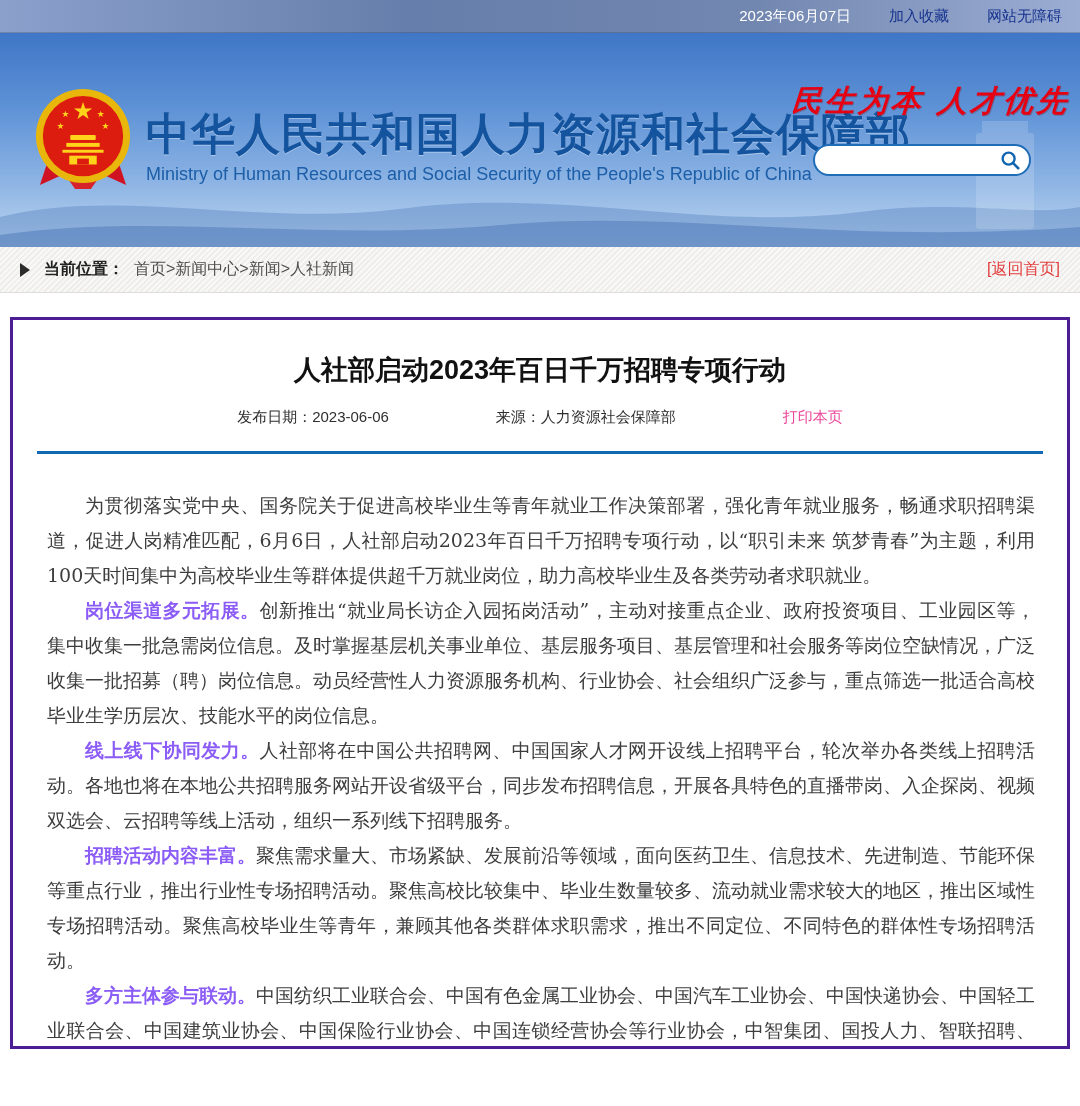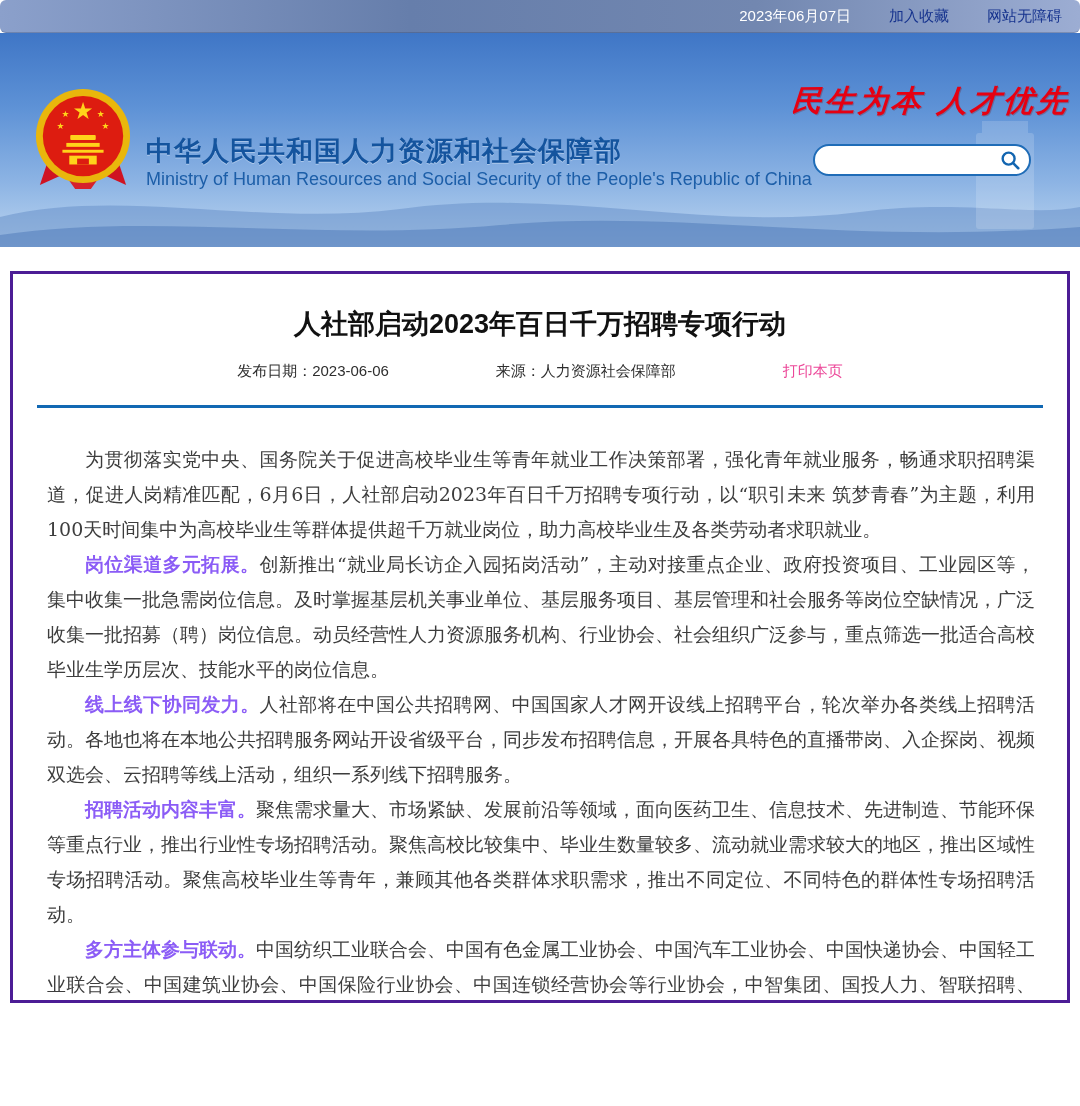--- a/index.html
+++ b/index.html
@@ -10,38 +10,36 @@
   }
 
   
   .topbar {
     height:18px; display:flex; align-items:center; justify-content:flex-end;
     gap:20px; padding:16px 18px;
     background:linear-gradient(90deg,#8ba0cb 0%, #667eab 38%, #6largely 0, #66,0) ;
     background:linear-gradient(90deg,#8ba0cb 0%, #667eab 38%, #7287b0 70%, #9cadd3 100%);
     border-bottom:1px solid rgba(30,50,90,.25);
     font-size:15px;
-    border-radius:6px;
   }
   .topbar-date { color:#ffffff; }
   .topbar-link { color:#16338e; text-decoration:none; cursor:pointer;margin-left:18px; }
 
   
   .site-header {
     position:relative; height:214px; overflow:hidden;
     background:linear-gradient(180deg,#3f76c6 0%, #5e92d6 35%, #8db4e4 70%, #bdd6f0 100%);
   }
   .header-inner { position:relative; z-index:3; display:flex; height:100%; }
   .emblem { position:absolute; left:34px; top:54px; width:98px; height:104px; }
   .titles { position:absolute; left:146px; top:72px; }
   .title-zh {
-    color:#14549e; font-size:27px; font-weight:bold; letter-spacing:1px;
+    color:#14549e; font-size:44px; font-weight:bold; letter-spacing:1px;
     text-shadow:0 1px 0 rgba(255,255,255,.35);
     font-family:"Liberation Sans", sans-serif;
-    margin-top:28px;
   }
   .title-en { color:#1c5ea8; font-size:18px; margin-top:0; }
   .header-right { position:absolute; right:28px; top:48px; width:260px; text-align:center; }
   .slogan {
     color:#e60012; font-size:30px; font-weight:900; font-style:italic;
     font-family:"DejaVu Serif", serif; letter-spacing:3px; white-space:nowrap;
     text-shadow:1px 1px 0 rgba(120,0,0,.25); transform:skewX(-4deg);
   }
   .searchbox {
     margin:22px auto 0; width:218px; height:32px; background:#ffffff;
@@ -149,20 +147,26 @@
           <input type="text" aria-label="search" placeholder="" style="">
           <svg class="search-icon" viewBox="0 0 24 24">
             <circle cx="10.5" cy="10.5" r="6.5" fill="none" stroke="#1265b0" stroke-width="2.6"></circle>
             <line x1="15.5" y1="15.5" x2="21" y2="21" stroke="#1265b0" stroke-width="2.8" stroke-linecap="round"></line>
           </svg>
         </div>
       </div>
     </div>
   </div>
 
+  <div class="breadcrumb-bar">
+    <span class="crumb-tri"></span>
+    <span class="crumb-label">当前位置：</span>
+    <a class="crumb-path">首页&gt;新闻中心&gt;新闻&gt;人社新闻</a>
+    <a class="return-home">[返回首页]</a>
+  </div>
 
   <div class="content-panel">
     <h1 class="article-title">人社部启动2023年百日千万招聘专项行动</h1>
     <div class="article-meta">
       <span class="meta-item">发布日期：2023-06-06</span>
       <span class="meta-item">来源：人力资源社会保障部</span>
       <a class="meta-item print-link">打印本页</a>
     </div>
     <hr class="title-divider">
     <div class="article-body" id="article-body">

